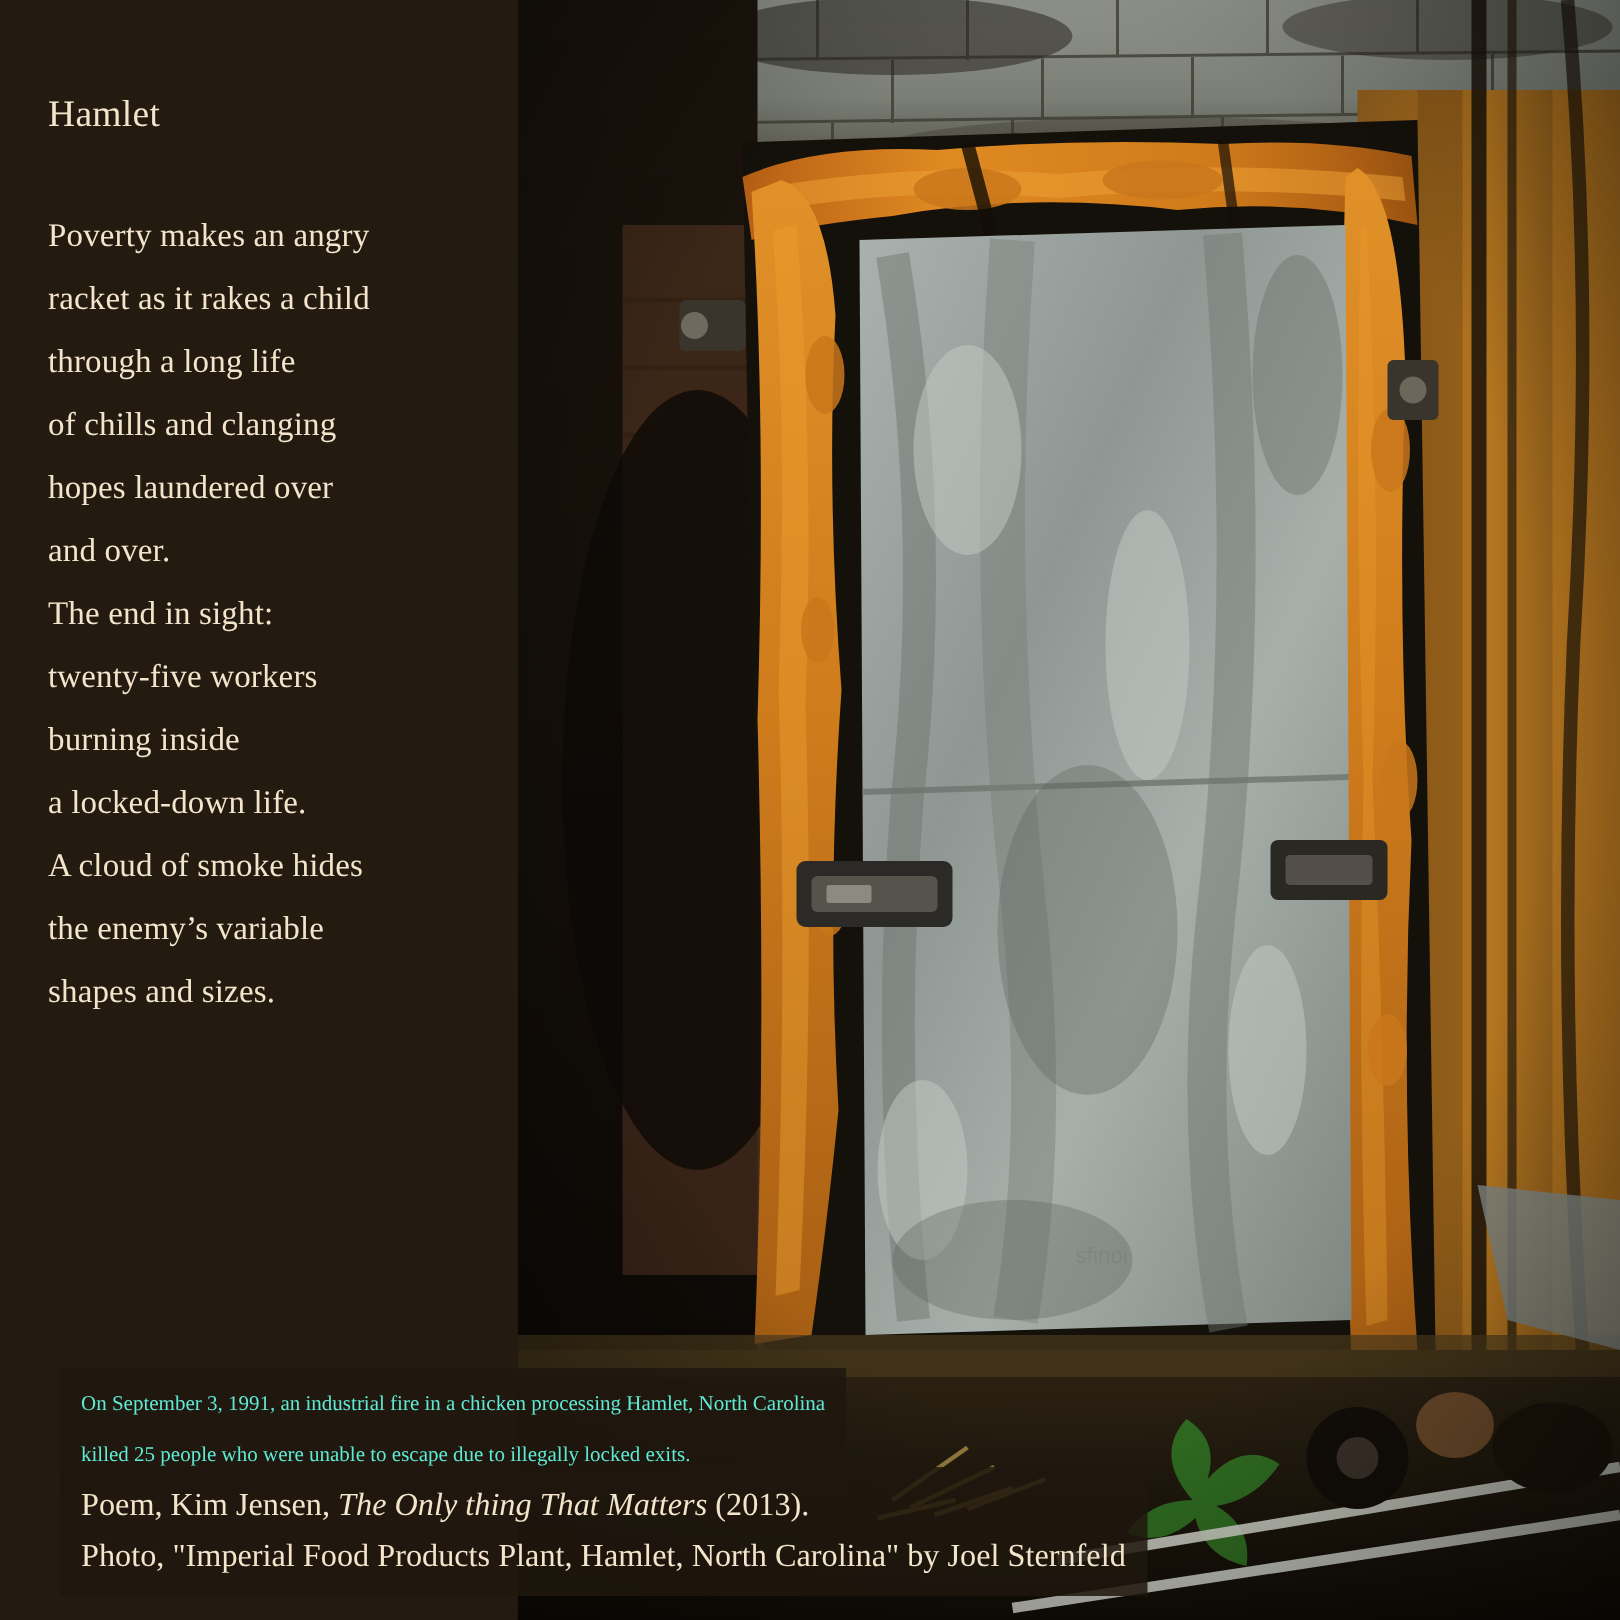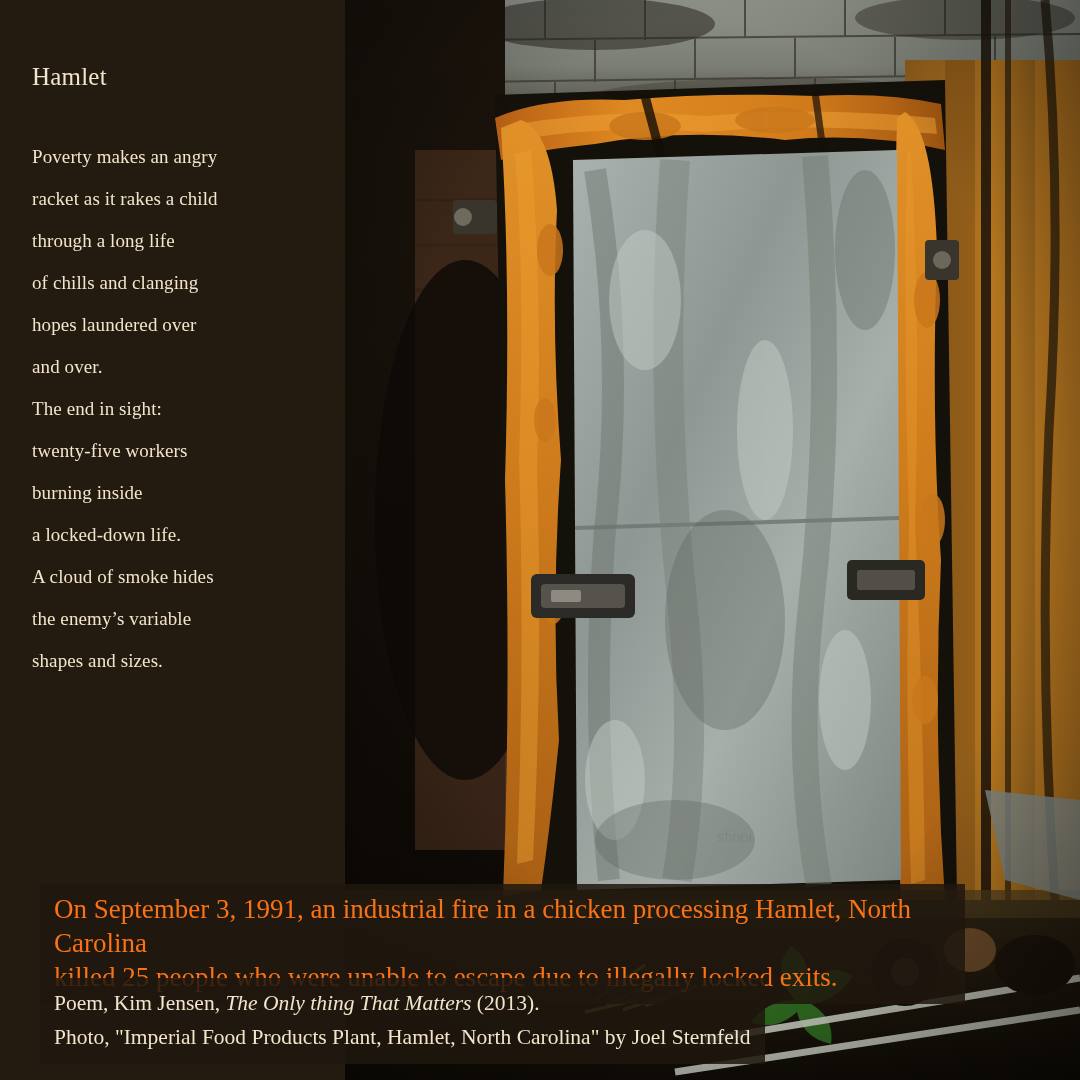--- a/index.html
+++ b/index.html
@@ -40,35 +40,35 @@
     color: #f2e3c8;
   }
   .poem-title {
     font-size: 25px;
     line-height: 1.2;
     letter-spacing: 0.2px;
     margin: 0 0 44px 0;
     color: #f3e5cb;
   }
   .poem-body {
-    font-size: 19px;
+    font-size: 22px;
     line-height: 42px;
     color: #f3e5cb;
     white-space: pre-line;
     letter-spacing: 0.1px;
   }
 
   
   .caption {
     position: absolute;
     left: 40px;
-    top: 884px;
+    top: 912px;
     background: rgba(31, 23, 14, 0.86);
-    color: #f97316;
-    font-size: 27px;
+    color: #5eead4;
+    font-size: 14px;
     line-height: 34px;
     padding: 8px 14px 10px 14px;
     box-sizing: border-box;
     max-width: 925px;
     white-space: pre-line;
   }
   .credits {
     position: absolute;
     left: 40px;
     top: 978px;

